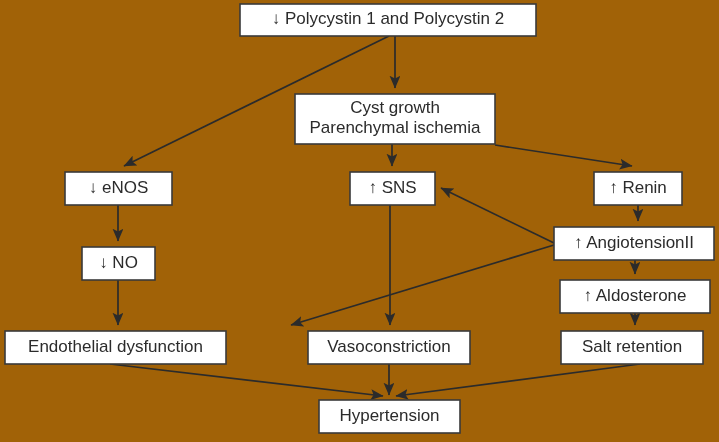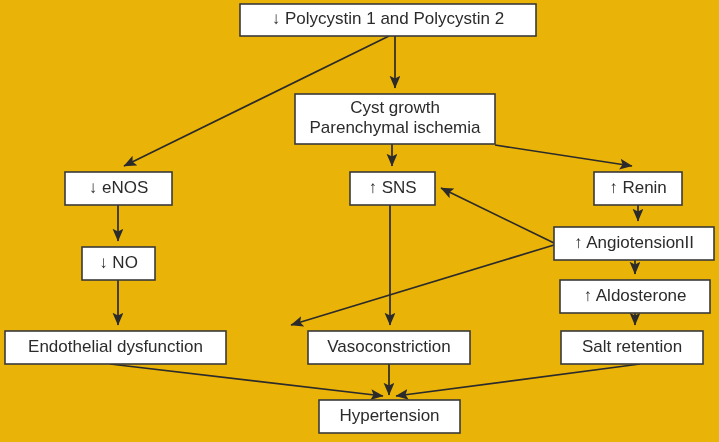--- a/index.html
+++ b/index.html
@@ -4,21 +4,21 @@
 <style>
   html, body {
     margin: 0;
     padding: 0;
     background: #ffffff;
   }
   #diagram-root {
     position: relative;
     width: 719px;
     height: 442px;
-    background: #eab308;
+    background: #a16207;
     font-family: "Liberation Sans", sans-serif;
     overflow: hidden;
   }
   svg#flow-svg {
     position: absolute;
     top: 0;
     left: 0;
     width: 719px;
     height: 442px;
     display: block;

